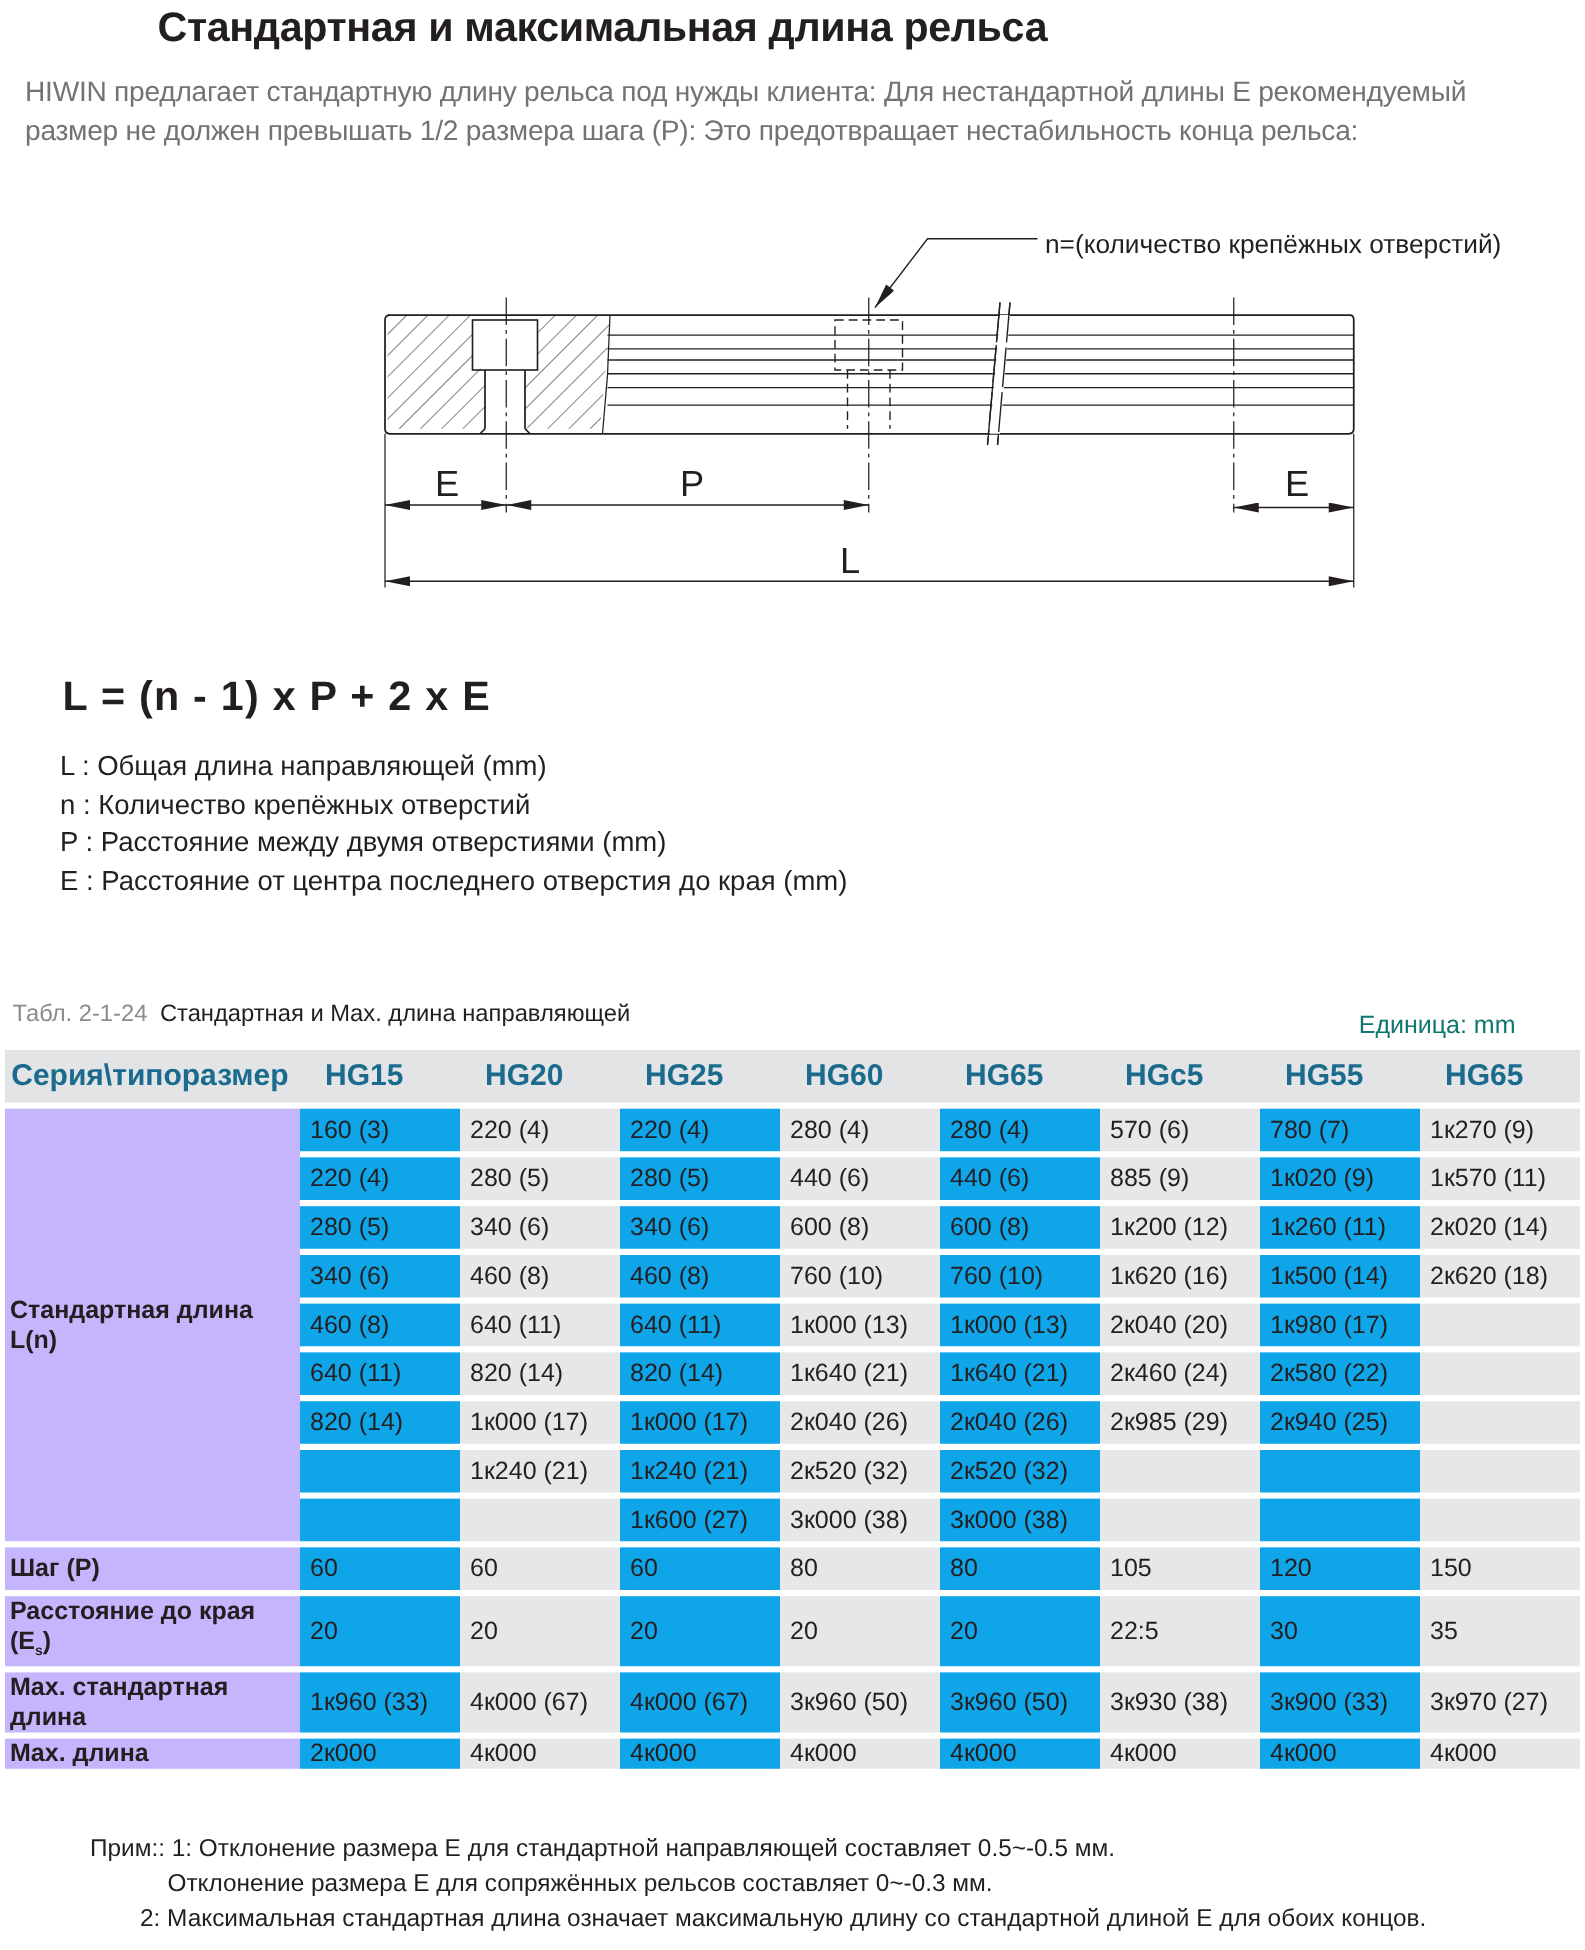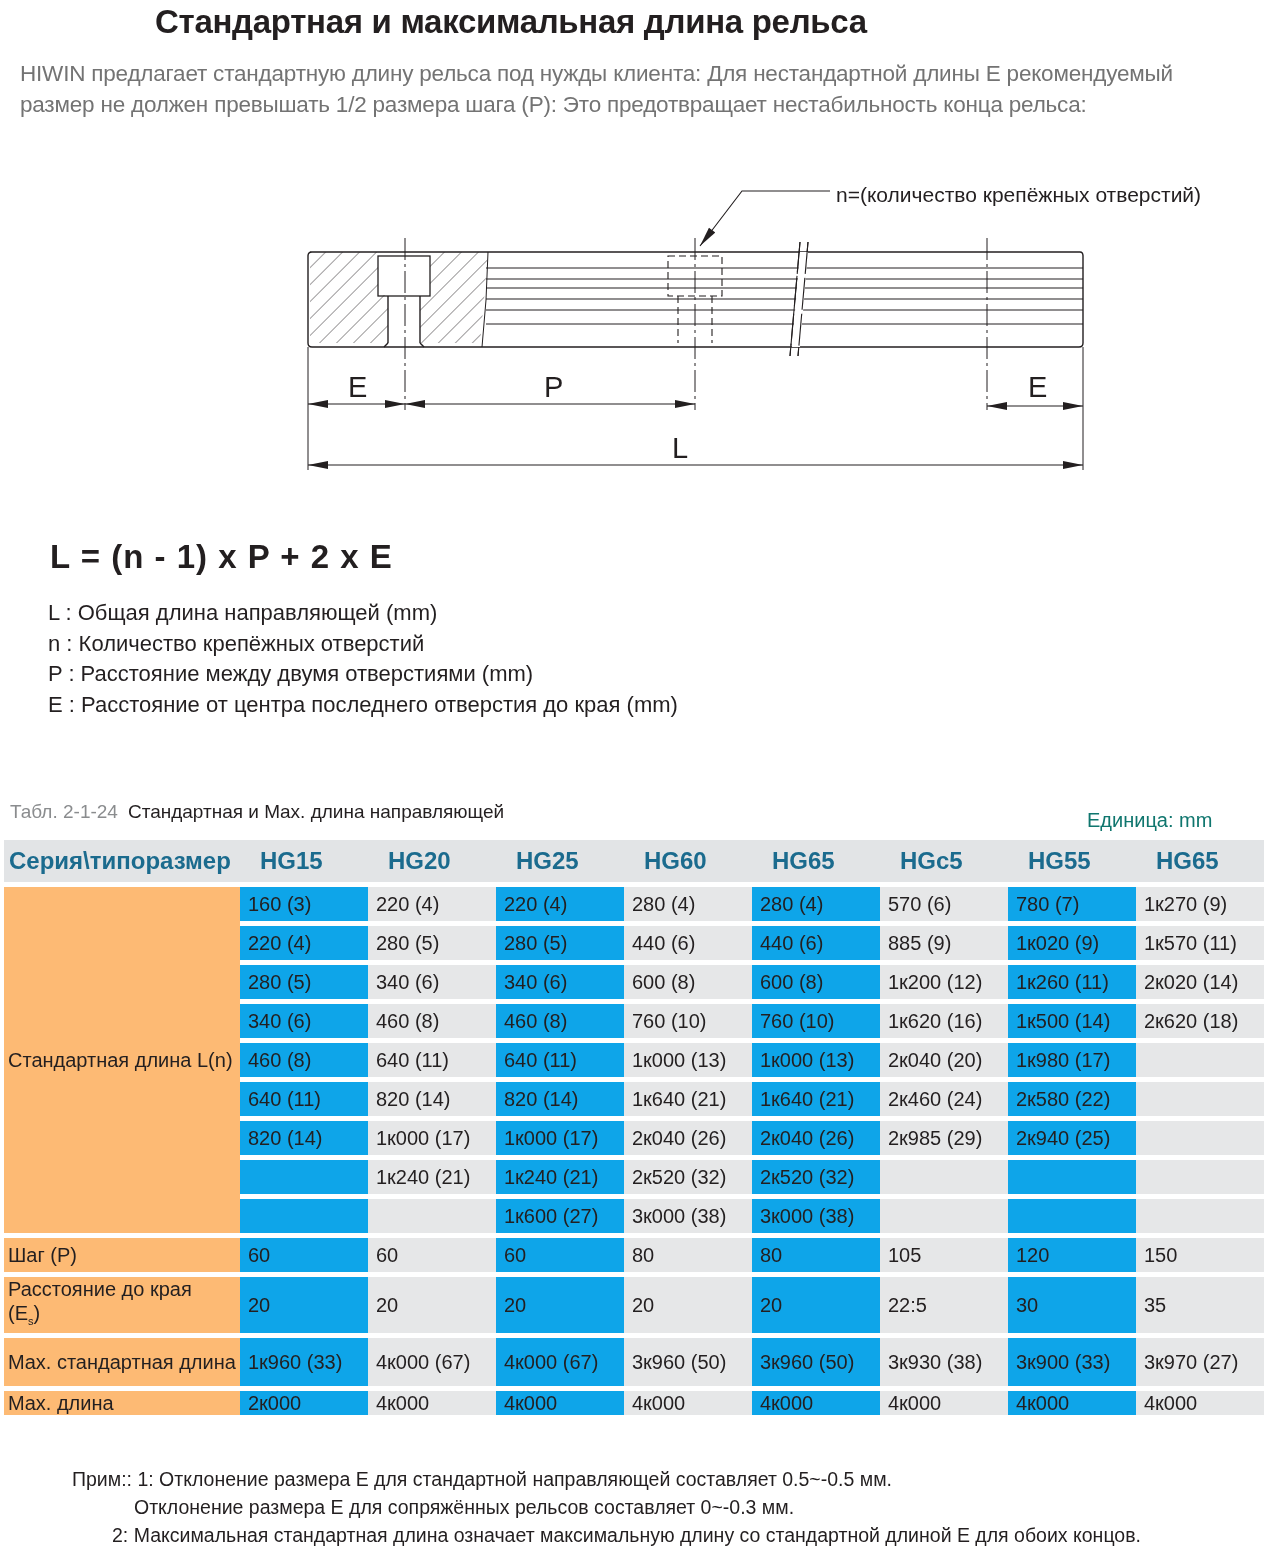--- a/index.html
+++ b/index.html
@@ -3,21 +3,21 @@
 <meta charset="utf-8">
 <style>
   html, body { margin: 0; padding: 0; background: #ffffff; }
   body {
     width: 1268px; height: 1560px; position: relative; overflow: hidden;
     font-family: "Liberation Sans", "DejaVu Sans", sans-serif; color: #231f20;
   }
   .title {
     position: absolute; left: 126px; top: 0px;
     font-family: "Liberation Sans", sans-serif; font-size: 33px; font-weight: bold;
-    color: #231f20; letter-spacing: -0.3px; line-height: 44px; margin-left: 29px;
+    color: #231f20; letter-spacing: -0.3px; line-height: 44px;
   }
   .intro {
     position: absolute; left: 20px; top: 58px; width: 1258px;
     font-size: 22.5px; line-height: 31px; color: #737373; letter-spacing: -0.2px;
   }
   .intro div { white-space: nowrap; }
   #diagram { position: absolute; left: 0; top: 170px; }
   .formula {
     position: absolute; left: 50px; top: 538px;
     font-size: 33px; font-weight: bold; color: #231f20; letter-spacing: 1px;
@@ -40,21 +40,21 @@
     background: #e2e4e6; color: #1b6b8e; font-weight: bold; font-size: 24px;
     text-align: left; height: 42px; padding: 0 0 0 20px; white-space: nowrap;
     border-bottom: 5px solid #ffffff;
   }
   table.spec th.first { padding-left: 5px; }
   table.spec td {
     height: 34px; padding: 0 0 0 8px; white-space: nowrap;
     border-bottom: 5px solid #ffffff; vertical-align: middle;
   }
   table.spec td.lbl {
-    background: #fdba74; font-weight: normal; padding-left: 4px;
+    background: #c4b5fd; font-weight: bold; padding-left: 4px;
     white-space: normal; line-height: 24px;
   }
   table.spec td.lblspan { vertical-align: middle; border-bottom: 5px solid #ffffff; }
   table.spec td.dark { background: #0ea5e9; }
   table.spec td.light { background: #e6e7e8; }
   table.spec tr.tall td { height: 45px; }
   table.spec tr.tall2 td { height: 48px; }
   table.spec tr.last td { border-bottom: none; height: 21px; }
   sub { font-size: 11px; }
 

